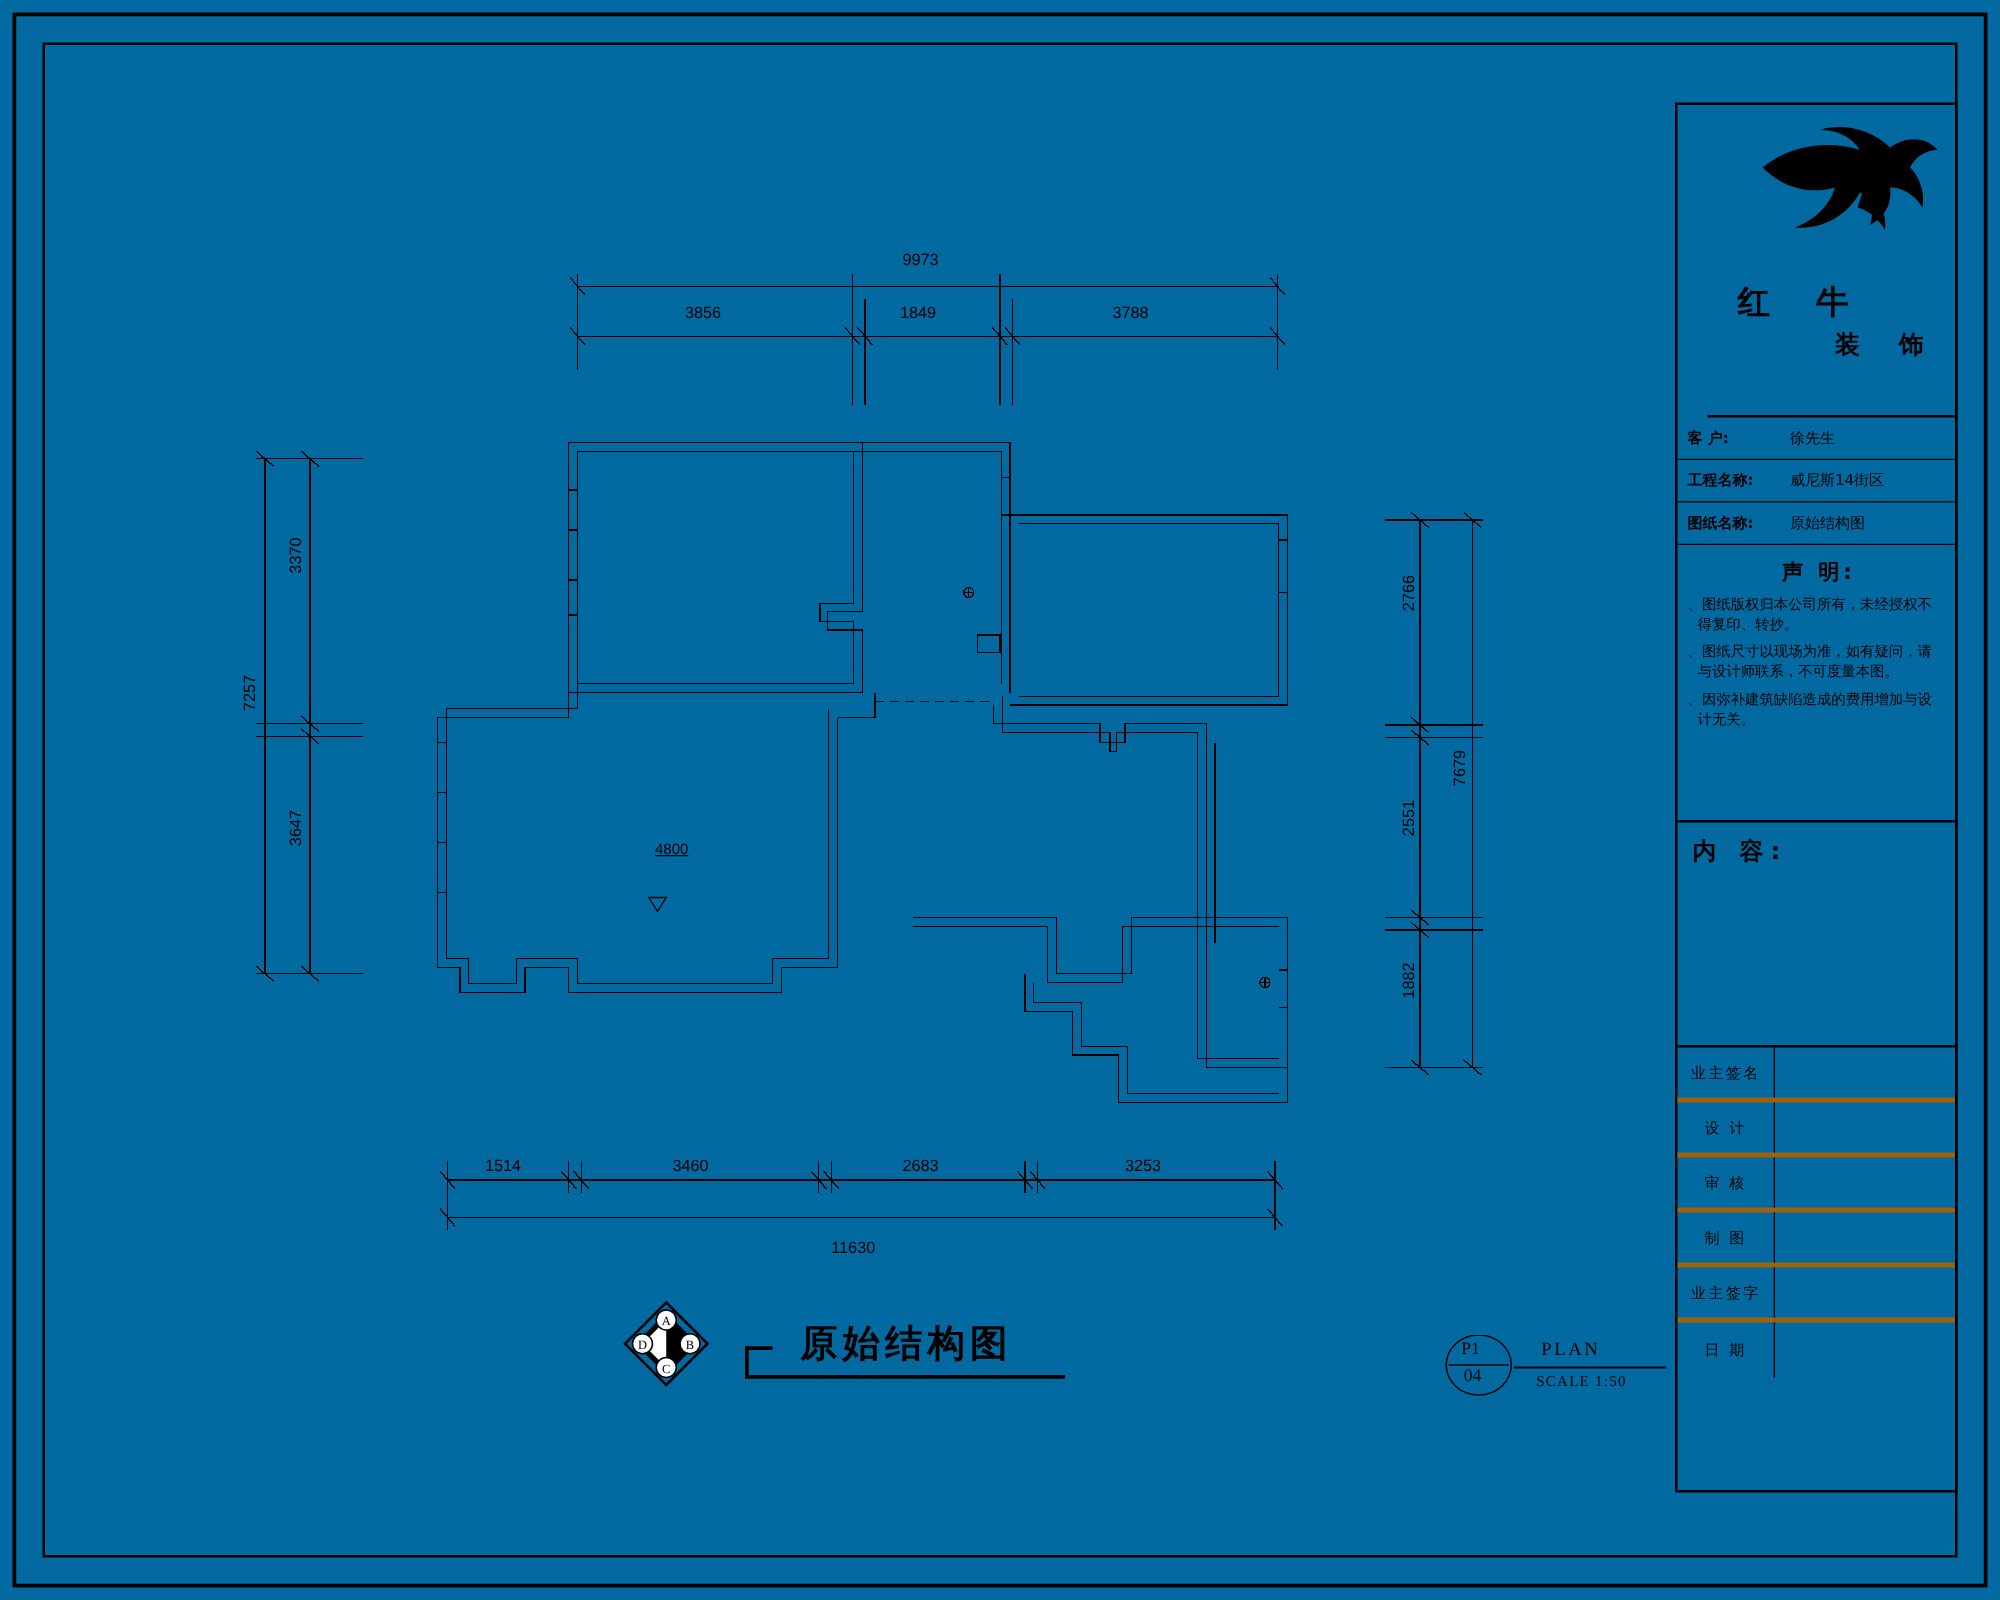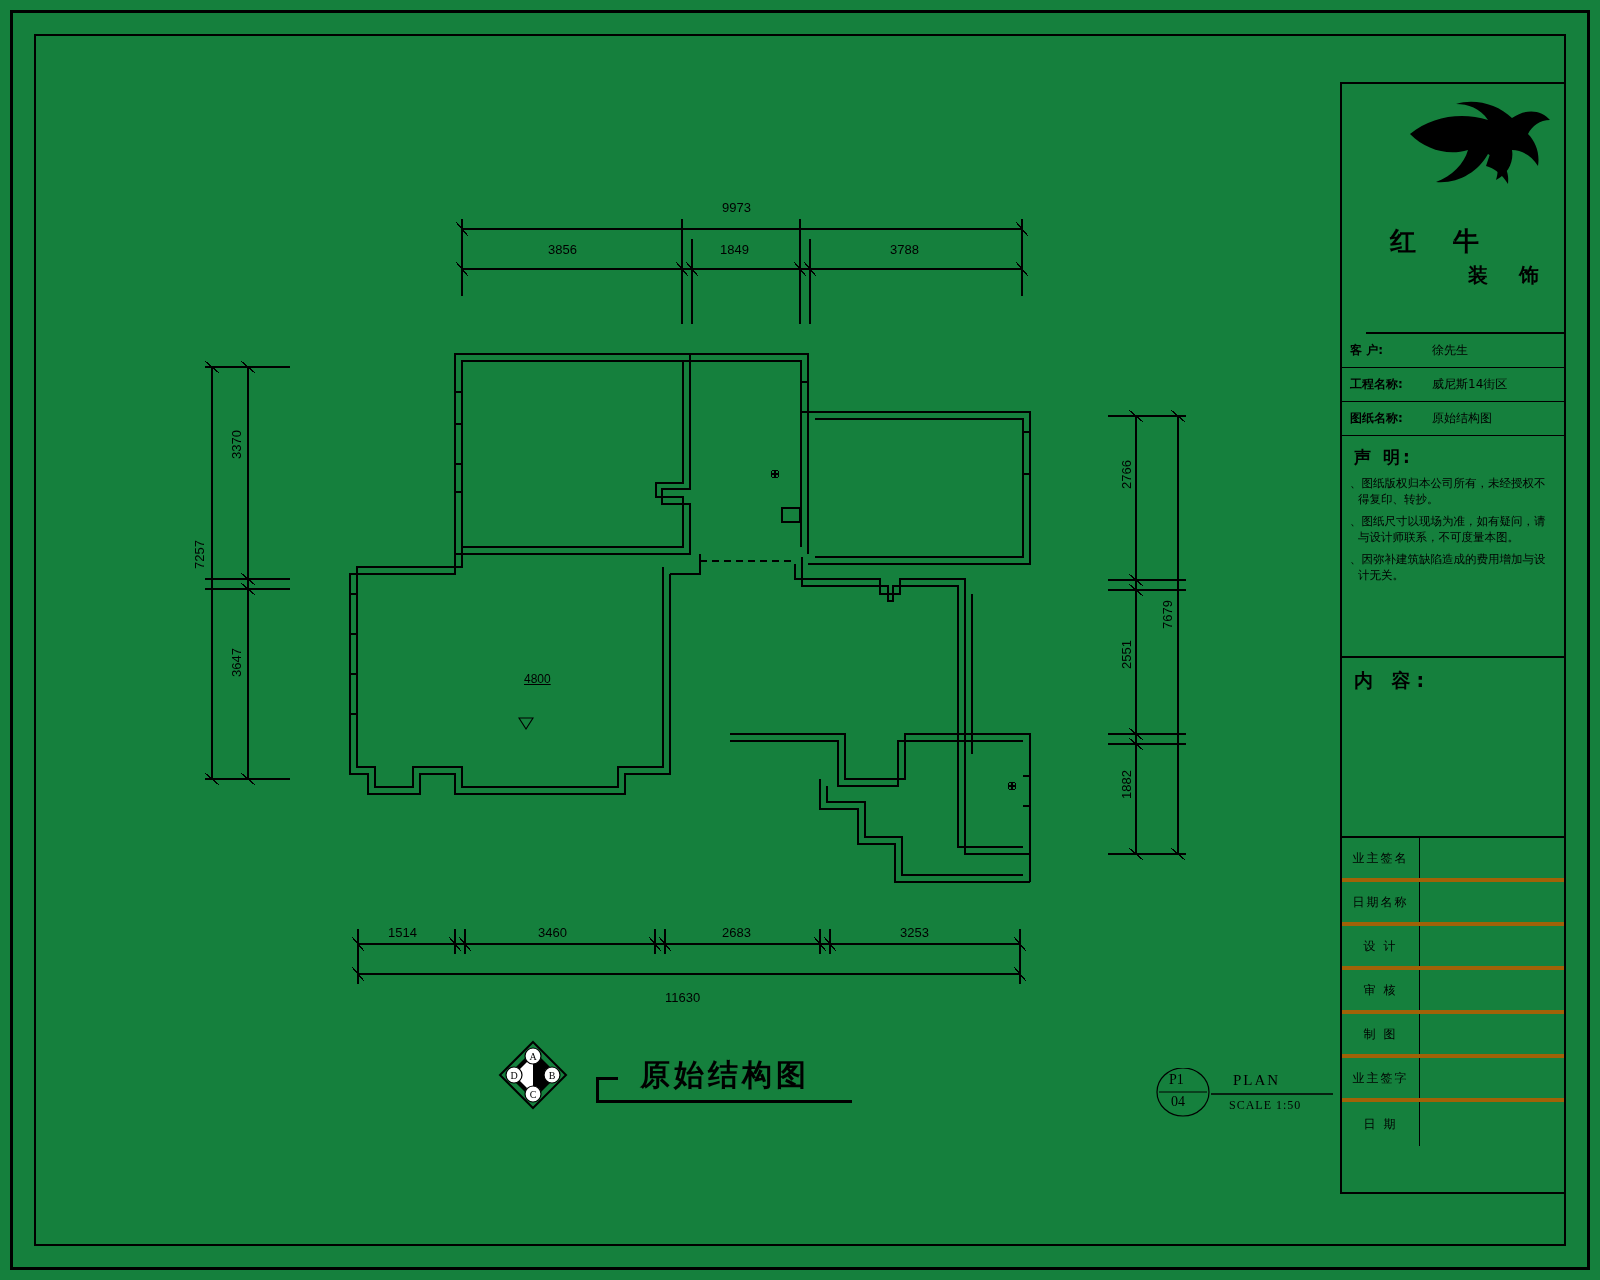--- a/index.html
+++ b/index.html
@@ -1,35 +1,35 @@
 <!DOCTYPE html>
 <html lang="zh"><head>
 <meta charset="utf-8">
 <style>
   html,body{margin:0;padding:0;background:#ffffff;}
   body{width:1600px;height:1280px;font-family:"Liberation Sans","DejaVu Sans",sans-serif;color:#000;}
-  #sheet{position:relative;width:1600px;height:1280px;overflow:hidden;background:#15803d;}
+  #sheet{position:relative;width:1600px;height:1280px;overflow:hidden;background:#0369a1;}
 
   
   .frame-outer{position:absolute;left:10px;top:10px;width:1580px;height:1260px;border:3px solid #000;box-sizing:border-box;}
   .frame-inner{position:absolute;left:34px;top:34px;width:1532px;height:1212px;border:2px solid #000;box-sizing:border-box;}
 
   
   .title-block{position:absolute;left:1340px;top:82px;width:226px;height:1112px;border:2px solid #000;box-sizing:border-box;}
   .tb-logo{position:relative;height:250px;border-bottom:2px solid #000;box-sizing:border-box;margin-left:24px;}
   .logo-mark{position:absolute;left:36px;top:14px;width:150px;height:120px;}
   .brand-cn1{position:absolute;left:24px;top:140px;font-size:26px;font-weight:bold;letter-spacing:14px;font-family:"DejaVu Sans",sans-serif;}
   .brand-cn2{position:absolute;left:102px;top:178px;font-size:20px;font-weight:bold;letter-spacing:12px;font-family:"DejaVu Sans",sans-serif;}
 
   .tb-row{height:34px;border-bottom:1px solid #000;display:flex;align-items:center;box-sizing:border-box;font-size:12px;font-family:"DejaVu Sans",sans-serif;}
   .tb-row .k{width:78px;padding-left:8px;font-weight:bold;flex:none;}
   .tb-row .v{padding-left:4px;}
 
   .tb-decl{border-bottom:2px solid #000;padding:6px 8px 10px 8px;box-sizing:border-box;height:222px;}
-  .decl-title{font-size:17px;font-weight:bold;letter-spacing:3px;font-family:"DejaVu Sans",sans-serif;margin:4px 0 6px 4px;}
+  .decl-title{font-size:17px;font-weight:bold;letter-spacing:3px;font-family:"DejaVu Sans",sans-serif;margin:4px 0 6px 4px;text-align:center;}
   .decl-item{font-size:11.5px;line-height:16px;font-family:"DejaVu Sans",sans-serif;margin-bottom:6px;padding-left:8px;text-indent:-8px;}
 
   .tb-content{height:170px;border-bottom:2px solid #000;box-sizing:border-box;}
   .content-title{font-size:19px;font-weight:bold;letter-spacing:6px;font-family:"DejaVu Sans",sans-serif;margin:10px 0 0 12px;}
 
   .tb-sign{display:flex;height:44px;border-bottom:4px solid #a16207;box-sizing:border-box;}
   .tb-sign:last-child{border-bottom:none;}
   .tb-sign .lab{width:78px;border-right:1px solid #000;display:flex;align-items:center;justify-content:center;font-size:12px;font-family:"DejaVu Sans",sans-serif;letter-spacing:2px;box-sizing:border-box;}
   .tb-sign .val{flex:1;}
 
@@ -289,24 +289,20 @@
 
     <div class="tb-content">
       <div class="content-title">内 容:</div>
     </div>
 
     <div class="tb-sign">
       <div class="lab">业主签名</div>
       <div class="val"></div>
     </div>
     <div class="tb-sign">
-      <div class="lab">日期名称</div>
-      <div class="val"></div>
-    </div>
-    <div class="tb-sign">
       <div class="lab">设 计</div>
       <div class="val"></div>
     </div>
     <div class="tb-sign">
       <div class="lab">审 核</div>
       <div class="val"></div>
     </div>
     <div class="tb-sign">
       <div class="lab">制 图</div>
       <div class="val"></div>

